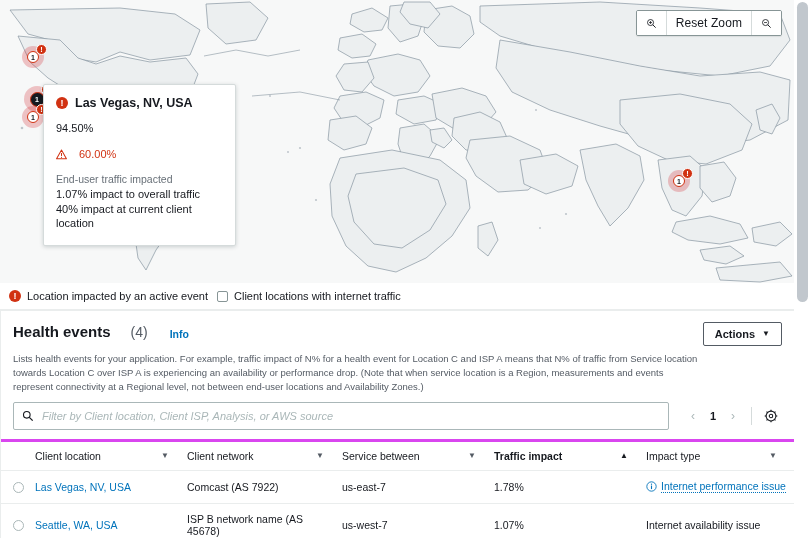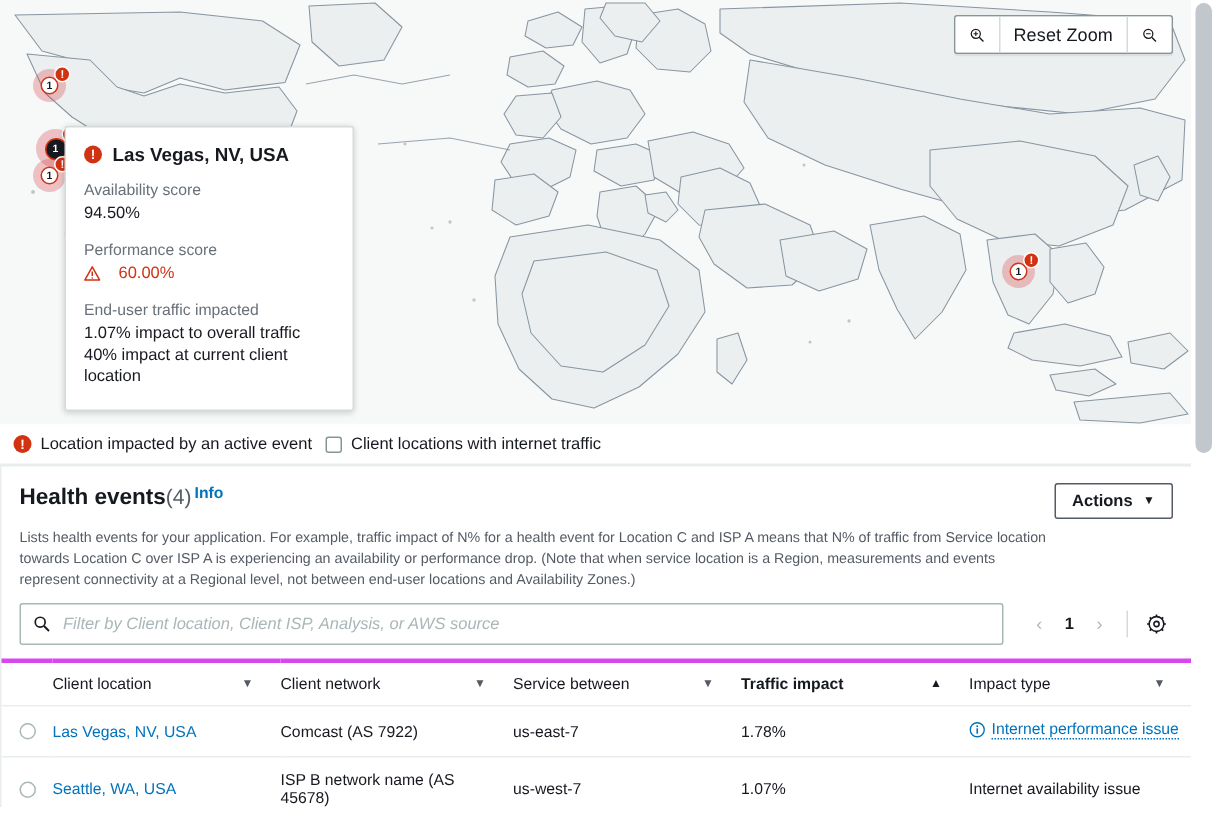--- a/index.html
+++ b/index.html
@@ -93,21 +93,21 @@
     width: 11px; height: 11px; border: 1px solid #879596; border-radius: 2px;
     background: #fff; flex: none;
   }
 
   
   .events {
     position: absolute; left: 0; top: 310px; width: 794px; height: 238px;
     background: #ffffff; border: 1px solid #eaeded; border-right: none;
   }
   .ev-head { padding: 12px 12px 0 12px; position: relative; }
-  .ev-title-row { display: flex; align-items: flex-start; gap: 0; }
+  .ev-title-row { display: flex; align-items: flex-end; gap: 20px; }
   .ev-title { font-size: 15px; font-weight: 700; color: #16191f; }
   .ev-count { font-size: 14px; color: #545b64; font-weight: 400; }
   .ev-info { font-size: 10.5px; color: #0073bb; text-decoration: none; font-weight: 700; margin-left: 2px; cursor: pointer; }
   .ev-desc {
     margin-top: 12px; font-size: 9.5px; color: #545b64; line-height: 1.45;
     max-width: 690px;
   }
   .actions-btn {
     position: absolute; right: 12px; top: 11px;
     border: 1px solid #545b64; background: #fff; border-radius: 2px;
@@ -317,23 +317,21 @@
         </div>
       </div>
       <div class="marker-badge" style="left:14px; top:-2px;">!</div>
     </div>
 
     <div class="map-tooltip">
       <div class="tt-title">
         <span class="icon-err">!</span>
         <span class="tt-title-text">Las Vegas, NV, USA</span>
       </div>
-      <div class="tt-label">Availability score</div>
       <div class="tt-value">94.50%</div>
-      <div class="tt-label">Performance score</div>
       <div class="tt-value warn">
         <svg width="11" height="11" viewBox="0 0 12 12">
           <path d="M6 1 L11.4 10.6 L0.6 10.6 Z" fill="none" stroke="#d13212" stroke-width="1.1" stroke-linejoin="round"></path>
           <line x1="6" y1="4.4" x2="6" y2="7.6" stroke="#d13212" stroke-width="1.1"></line>
           <circle cx="6" cy="9.1" r="0.6" fill="#d13212"></circle>
         </svg>
         <span>60.00%</span>
       </div>
       <div class="tt-label">End-user traffic impacted</div>
       <div class="tt-value last">1.07% impact to overall traffic</div>

